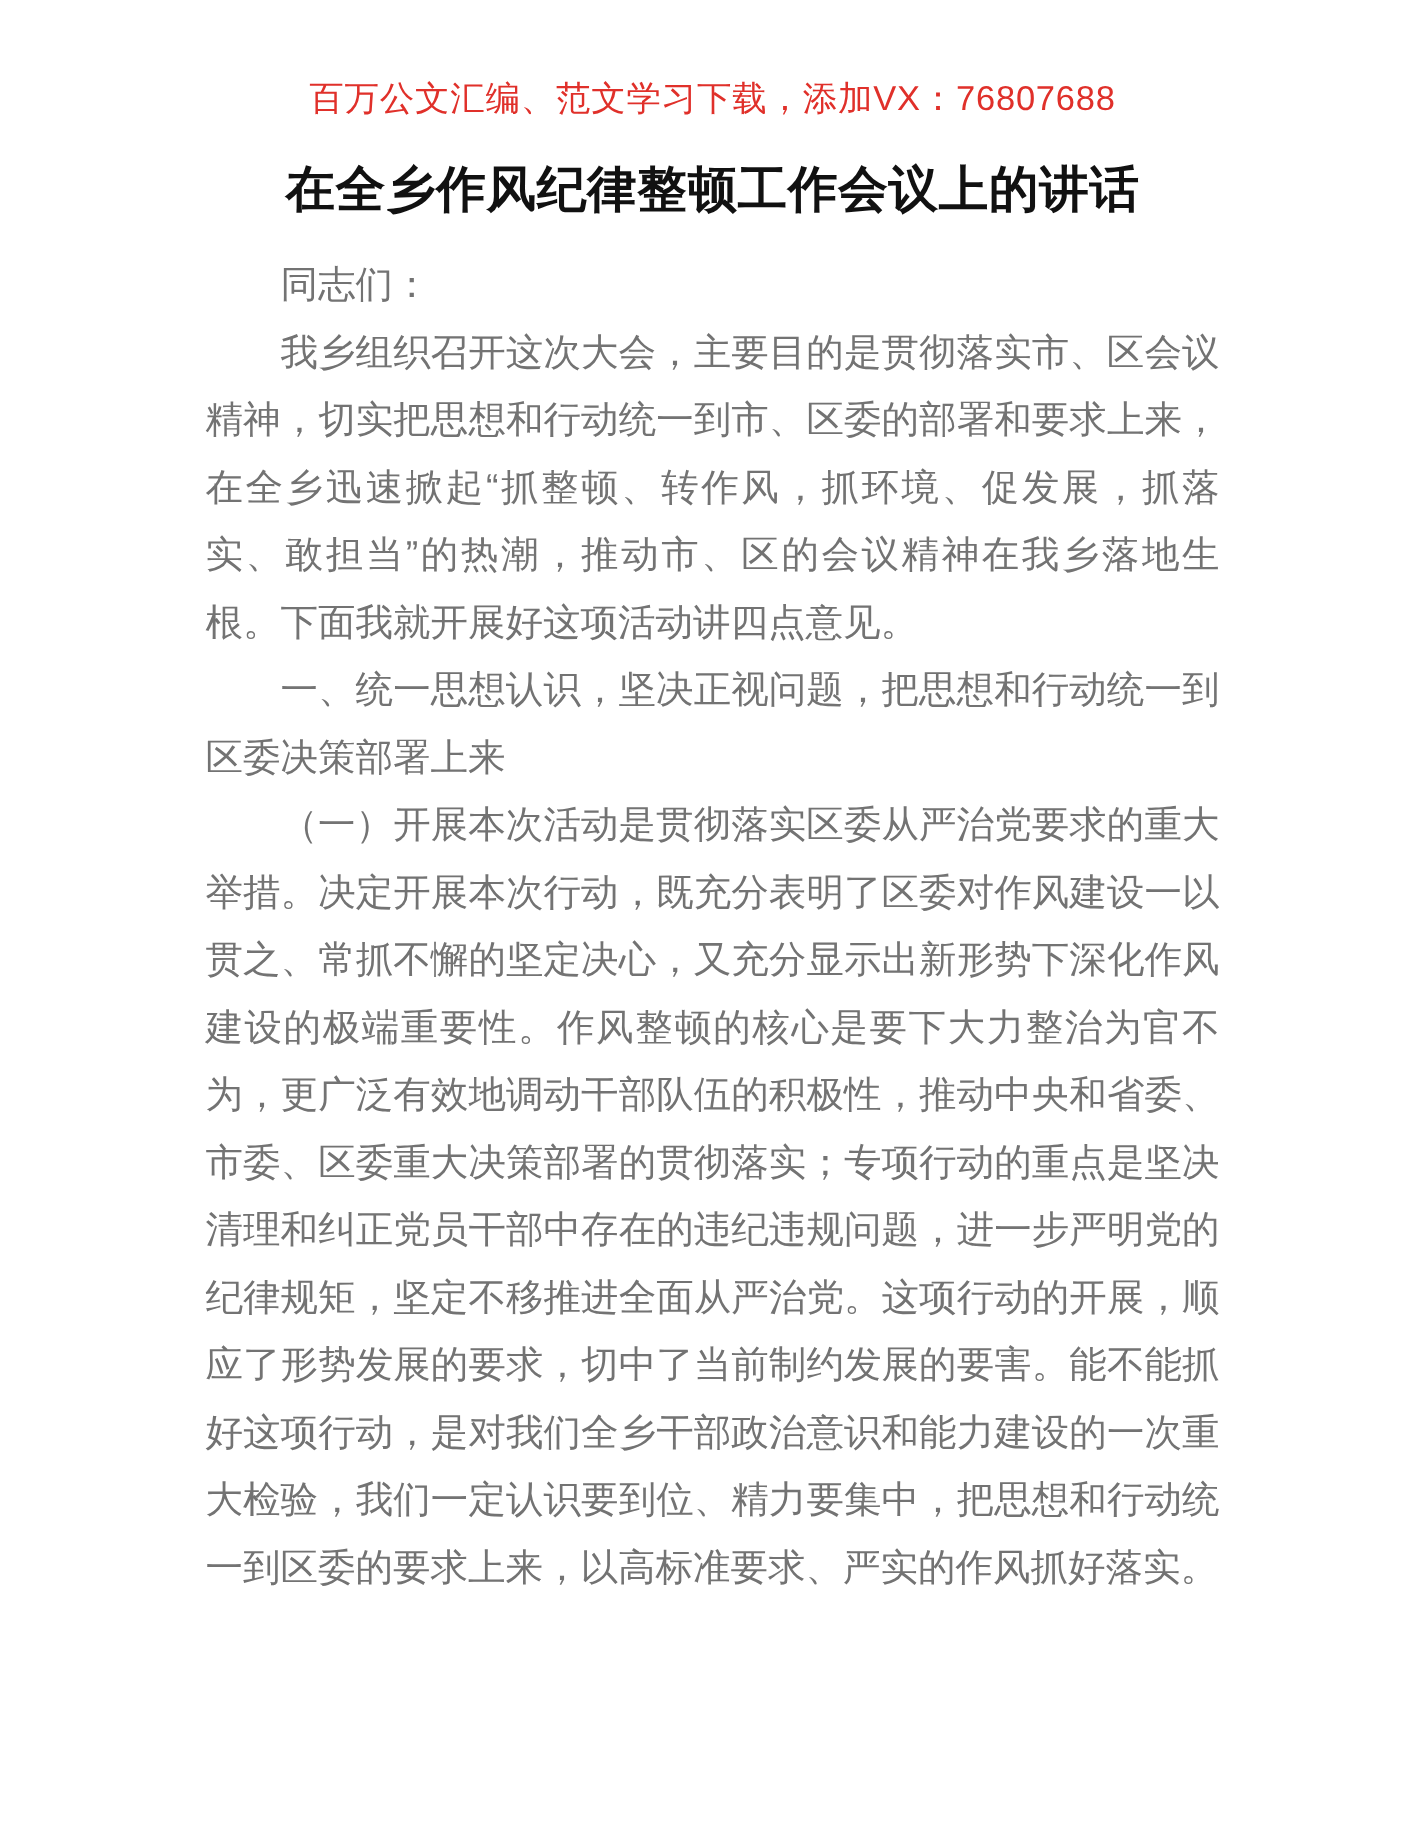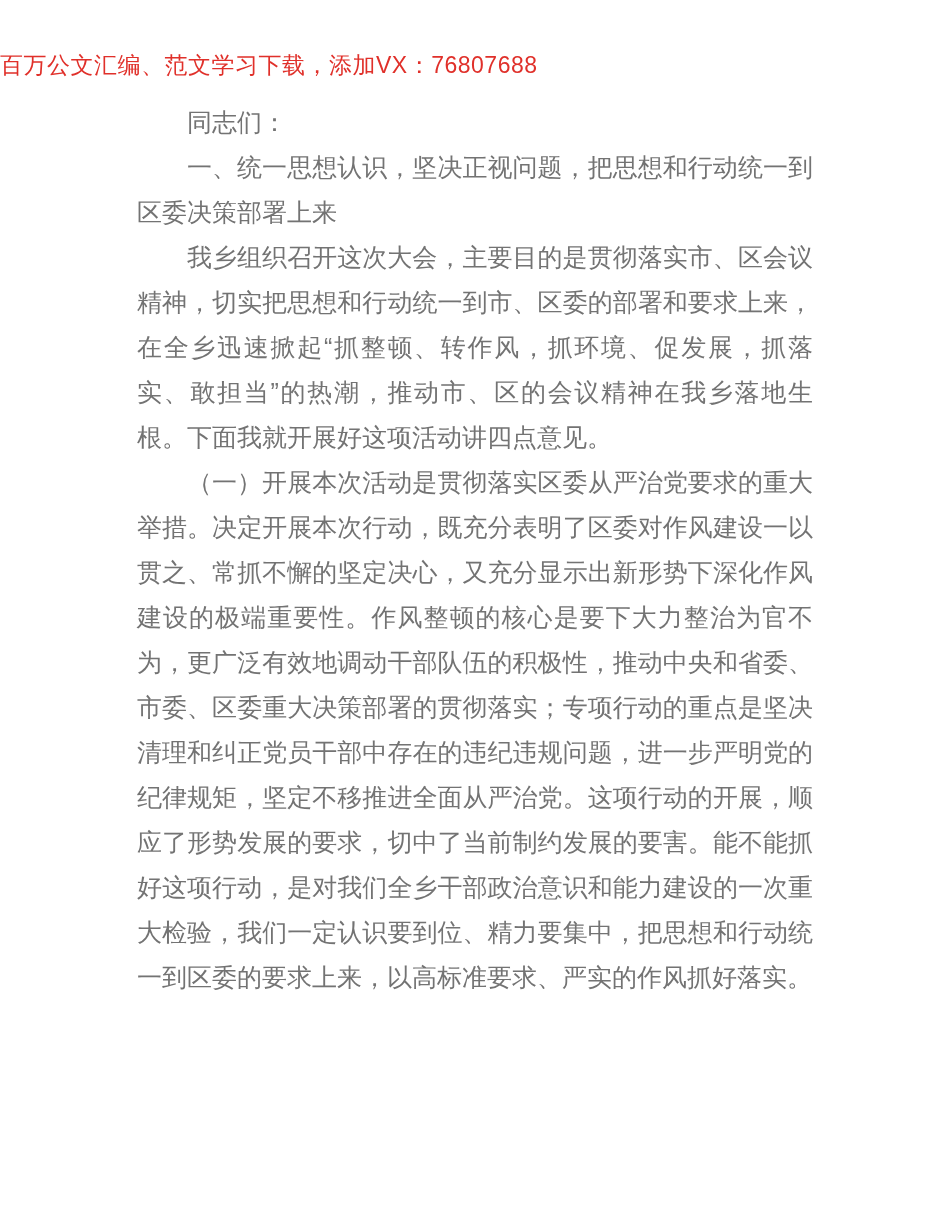--- a/index.html
+++ b/index.html
@@ -15,21 +15,21 @@
   }
   .page {
     width: 950px;
     height: 1230px;
     background: #ffffff;
     box-sizing: border-box;
   }
   .notice {
     margin: 0;
     padding-top: 50px;
-    text-align: left;
+    text-align: center;
     font-size: 23px;
     line-height: 30px;
     letter-spacing: 0.5px;
     font-weight: 400;
   }
   .doc-title {
     margin: 24px auto 0;
     text-align: center;
     font-size: 33px;
     line-height: 44px;
@@ -52,24 +52,25 @@
     word-break: break-all;
   }
 </style>
 </head>
 <body>
 
 <div class="page">
 
   <p class="notice" style="color: rgb(224, 48, 42);">百万公文汇编、范文学习下载，添加VX：76807688</p>
 
+  <h1 class="doc-title">在全乡作风纪律整顿工作会议上的讲话</h1>
 
   <div class="content">
     <p>同志们：</p>
 
+    <p>我乡组织召开这次大会，主要目的是贯彻落实市、区会议精神，切实把思想和行动统一到市、区委的部署和要求上来，在全乡迅速掀起“抓整顿、转作风，抓环境、促发展，抓落实、敢担当”的热潮，推动市、区的会议精神在我乡落地生根。下面我就开展好这项活动讲四点意见。</p>
+
     <p>一、统一思想认识，坚决正视问题，把思想和行动统一到区委决策部署上来</p>
-
-    <p>我乡组织召开这次大会，主要目的是贯彻落实市、区会议精神，切实把思想和行动统一到市、区委的部署和要求上来，在全乡迅速掀起“抓整顿、转作风，抓环境、促发展，抓落实、敢担当”的热潮，推动市、区的会议精神在我乡落地生根。下面我就开展好这项活动讲四点意见。</p>
 
     <p>（一）开展本次活动是贯彻落实区委从严治党要求的重大举措。决定开展本次行动，既充分表明了区委对作风建设一以贯之、常抓不懈的坚定决心，又充分显示出新形势下深化作风建设的极端重要性。作风整顿的核心是要下大力整治为官不为，更广泛有效地调动干部队伍的积极性，推动中央和省委、市委、区委重大决策部署的贯彻落实；专项行动的重点是坚决清理和纠正党员干部中存在的违纪违规问题，进一步严明党的纪律规矩，坚定不移推进全面从严治党。这项行动的开展，顺应了形势发展的要求，切中了当前制约发展的要害。能不能抓好这项行动，是对我们全乡干部政治意识和能力建设的一次重大检验，我们一定认识要到位、精力要集中，把思想和行动统一到区委的要求上来，以高标准要求、严实的作风抓好落实。</p>
   </div>
 
 </div>
 
 </body></html>

